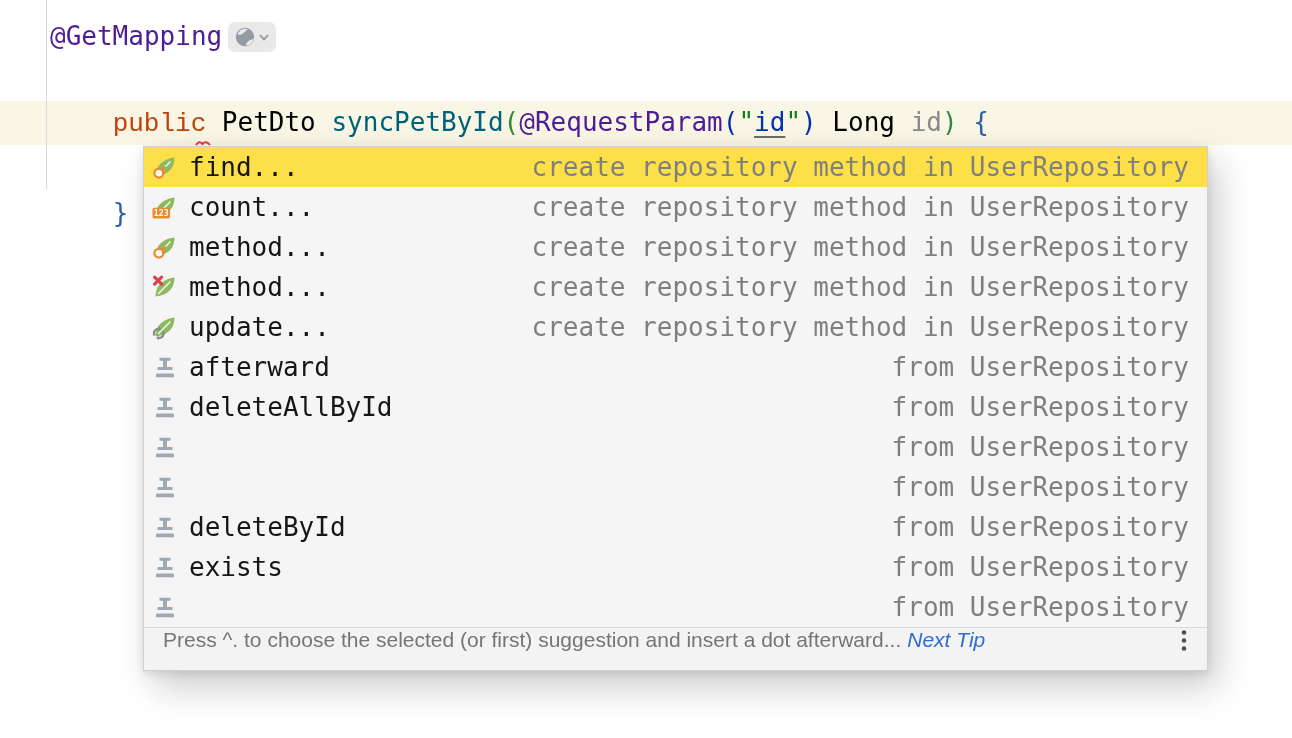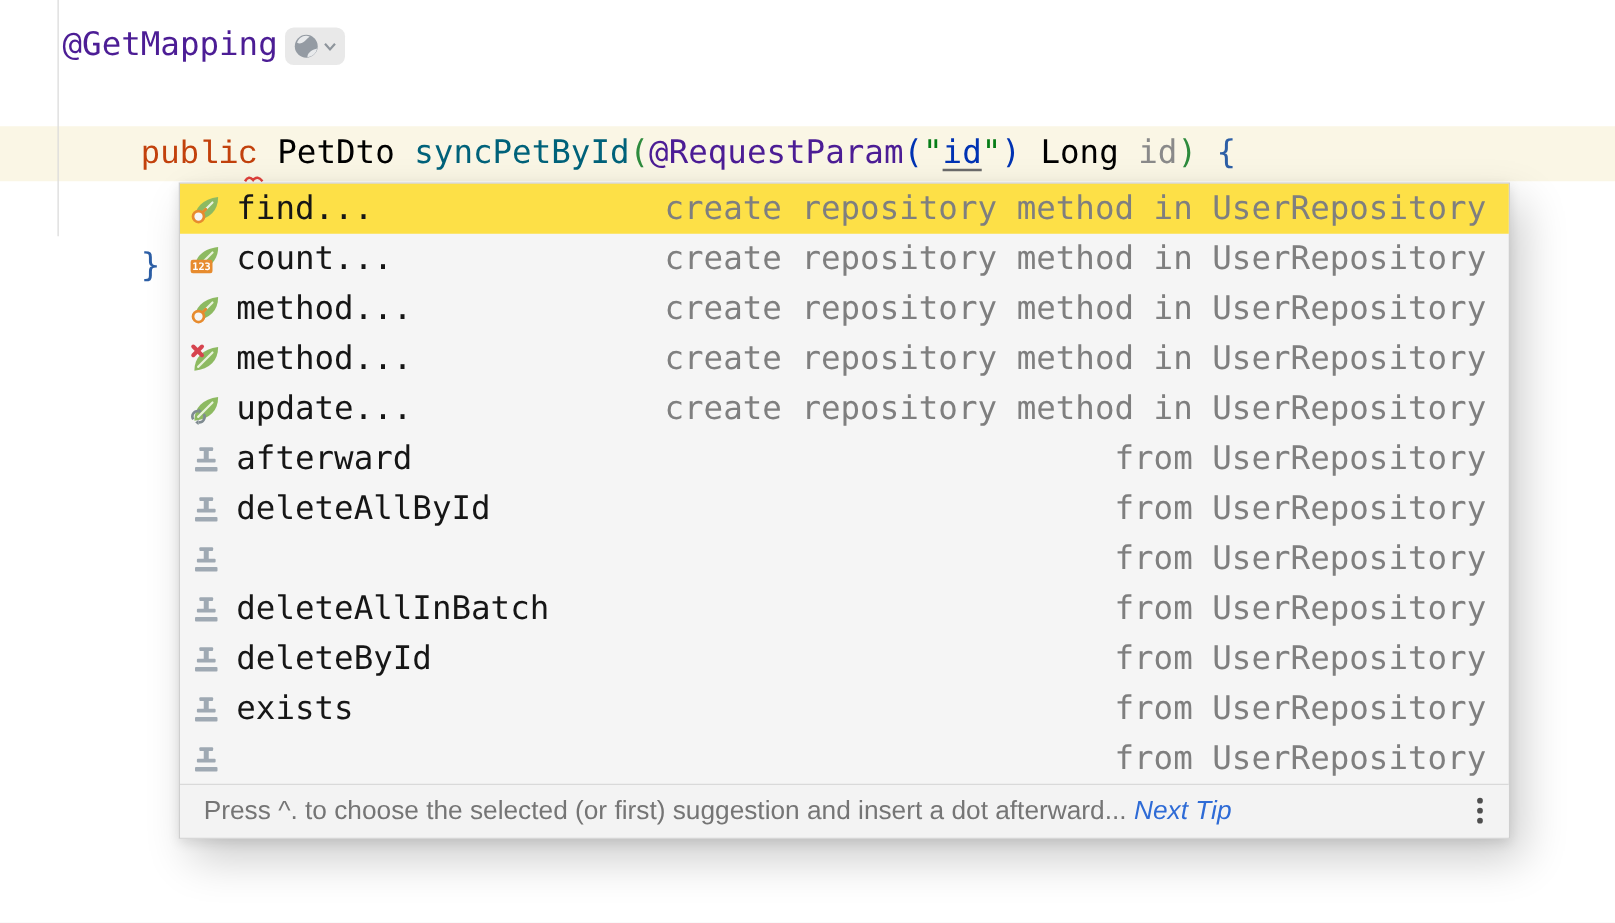--- a/index.html
+++ b/index.html
@@ -39,21 +39,21 @@
     box-shadow:10px 16px 34px rgba(0,0,0,0.20), 0 3px 9px rgba(0,0,0,0.10);
     font-size:26px;
   }
   .row{height:40px;display:flex;align-items:center;padding:0 18px 0 8px;}
   .row.selected{background:#fde047;}
   .row-icon{width:26px;height:26px;margin-right:11px;flex:none;}
   .row-label{color:#161616;white-space:pre;}
   .row-hint{margin-left:auto;color:#7F7F7F;white-space:pre;}
   .popup-footer{
     height:42px;border-top:1px solid #D9D9D9;background:#F3F3F3;
-    display:flex;align-items:center;padding:0 12px 0 19px;
+    display:flex;align-items:flex-start;padding:0 12px 0 19px;
     font-family:"Liberation Sans","DejaVu Sans",sans-serif;font-size:21px;color:#757575;
   }
   .footer-link{color:#2E6BD6;margin-left:6px;cursor:pointer;font-style:italic;}
   .kebab{margin-left:auto;width:22px;height:26px;display:flex;align-items:center;justify-content:center;cursor:pointer;}
 </style>
 </head>
 <body>
 
 <svg width="0" height="0" style="position:absolute" aria-hidden="true">
   <defs>
@@ -186,21 +186,20 @@
   <div class="row">
     <svg class="row-icon" viewBox="0 0 26 26">
         <use href="#sym-method"></use>
       </svg>
     <span class="row-hint">from UserRepository</span>
   </div>
   <div class="row">
     <svg class="row-icon" viewBox="0 0 26 26">
         <use href="#sym-method"></use>
       </svg>
-    <span class="row-label">deleteAllInBatch</span>
     <span class="row-hint">from UserRepository</span>
   </div>
   <div class="row">
     <svg class="row-icon" viewBox="0 0 26 26">
         <use href="#sym-method"></use>
       </svg>
     <span class="row-label">deleteById</span>
     <span class="row-hint">from UserRepository</span>
   </div>
   <div class="row">

